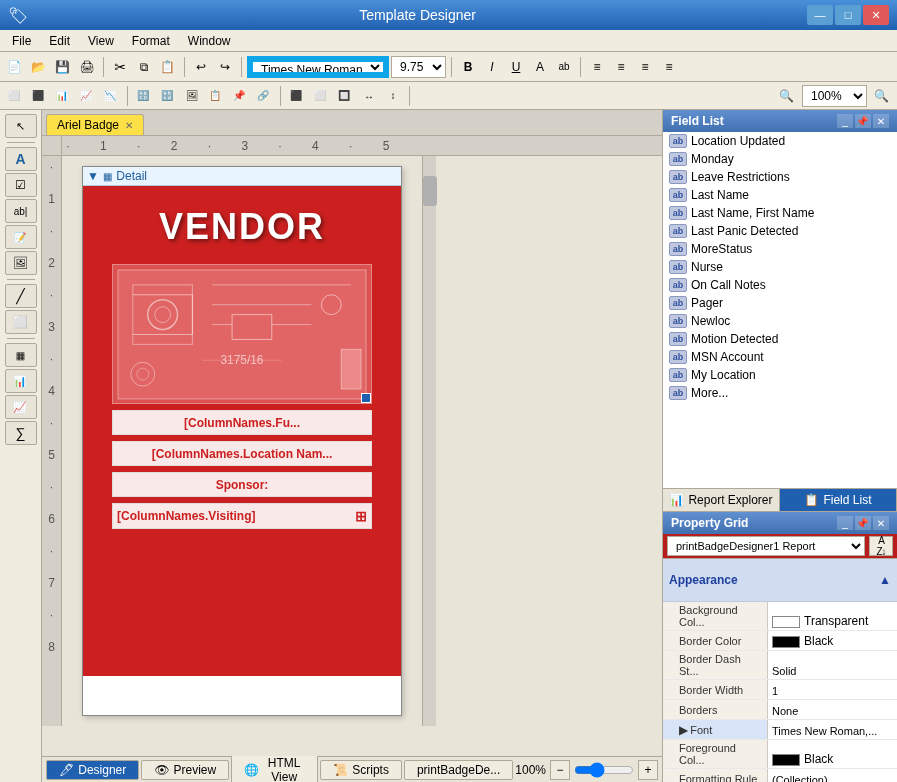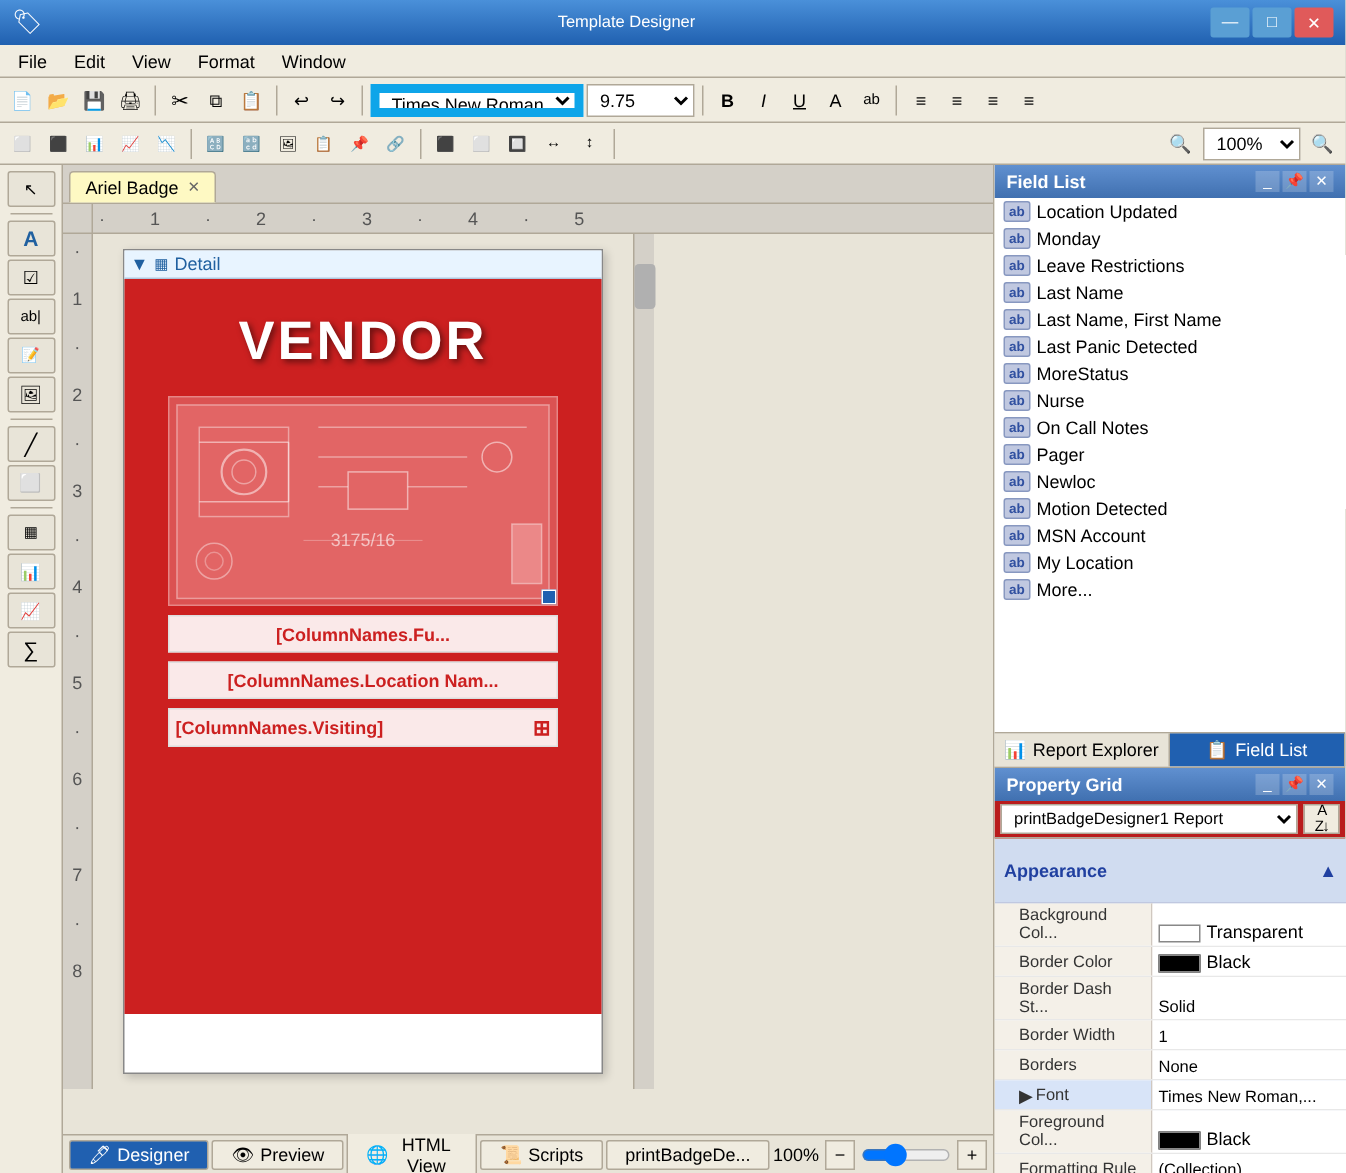--- a/index.html
+++ b/index.html
@@ -10,21 +10,21 @@
       background: linear-gradient(to bottom, #4a90d9, #2060b0);
       color: white;
       height: 30px;
       display: flex;
       align-items: center;
       justify-content: space-between;
       padding: 0 8px;
       user-select: none;
     }
     .title-bar-left { display: flex; align-items: center; gap: 6px; }
-    .title-bar-title { font-size: 11px; font-weight: normal; flex: 1; text-align: center; }
+    .title-bar-title { font-size: 14px; font-weight: normal; flex: 1; text-align: center; }
     .title-bar-controls { display: flex; gap: 2px; }
     .title-btn { width: 26px; height: 20px; border: none; font-size: 11px; cursor: pointer; display: flex; align-items: center; justify-content: center; border-radius: 2px; }
     .title-btn-min { background: #5a9fd4; color: white; }
     .title-btn-max { background: #5a9fd4; color: white; }
     .title-btn-close { background: #e05a5a; color: white; }
 
     
     .menu-bar {
       background: #f0ece0;
       height: 22px;
@@ -42,21 +42,21 @@
       height: 30px;
       display: flex;
       align-items: center;
       padding: 0 4px;
       border-bottom: 1px solid #b0a898;
       gap: 2px;
     }
     .toolbar-sep { width: 1px; height: 20px; background: #b0a898; margin: 0 3px; }
     .tb-btn { width: 22px; height: 22px; background: #f0ece0; border: 1px solid transparent; cursor: pointer; display: flex; align-items: center; justify-content: center; border-radius: 2px; font-size: 12px; }
     .font-selector { height: 22px; border: 6px solid #0ea5e9; background: white; padding: 0 4px; min-width: 130px; font-size: 12px; }
-    .font-size-selector { height: 22px; border: 1px solid #b0a898; background: white; padding: 0 4px; width: 72px; font-size: 12px; }
+    .font-size-selector { height: 22px; border: 1px solid #b0a898; background: white; padding: 0 4px; width: 55px; font-size: 12px; }
 
     
     .toolbar2 {
       background: #f0ece0;
       height: 28px;
       display: flex;
       align-items: center;
       padding: 0 4px;
       border-bottom: 1px solid #b0a898;
       gap: 2px;
@@ -104,21 +104,21 @@
       border: 1px solid #b0a898;
       border-bottom: none;
       padding: 3px 10px;
       cursor: pointer;
       border-radius: 3px 3px 0 0;
       display: flex;
       align-items: center;
       gap: 6px;
       font-size: 12px;
     }
-    .tab.active { background: #fef9c3; z-index: 1; }
+    .tab.active { background: #fde047; z-index: 1; }
     .tab-close { cursor: pointer; color: #666; font-size: 10px; }
 
     
     .designer-area {
       flex: 1;
       background: #e8e4d8;
       overflow: auto;
       position: relative;
     }
 
@@ -577,20 +577,23 @@
               </div>
 
               <div class="badge-field">
                 <span>[ColumnNames.Fu...</span>
               </div>
 
               <div class="badge-field">
                 <span>[ColumnNames.Location Nam...</span>
               </div>
 
+              <div class="sponsor-label">
+                <span>Sponsor:</span>
+              </div>
 
               <div class="badge-field" style="display:flex; justify-content:space-between; align-items:center;">
                 <span>[ColumnNames.Visiting]</span>
                 <span style="font-size:14px; color:#cc2020;">⊞</span>
               </div>
 
             </div>
           </div>
         </div>
 

